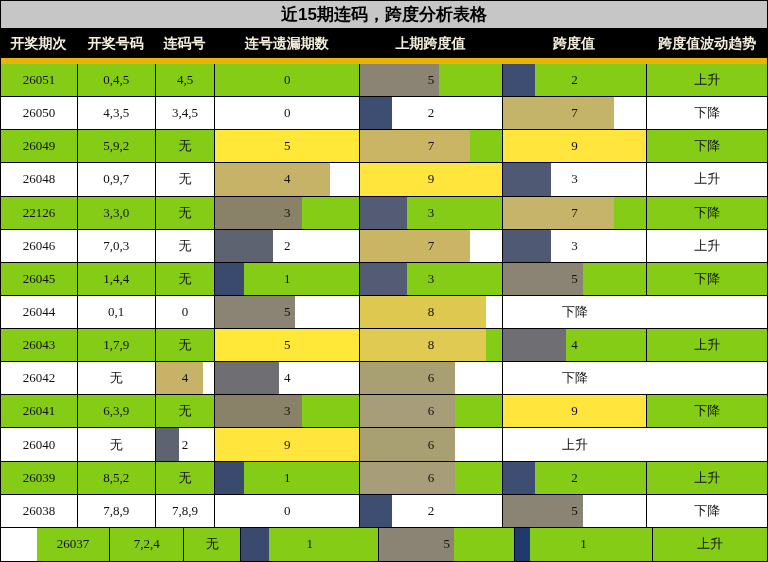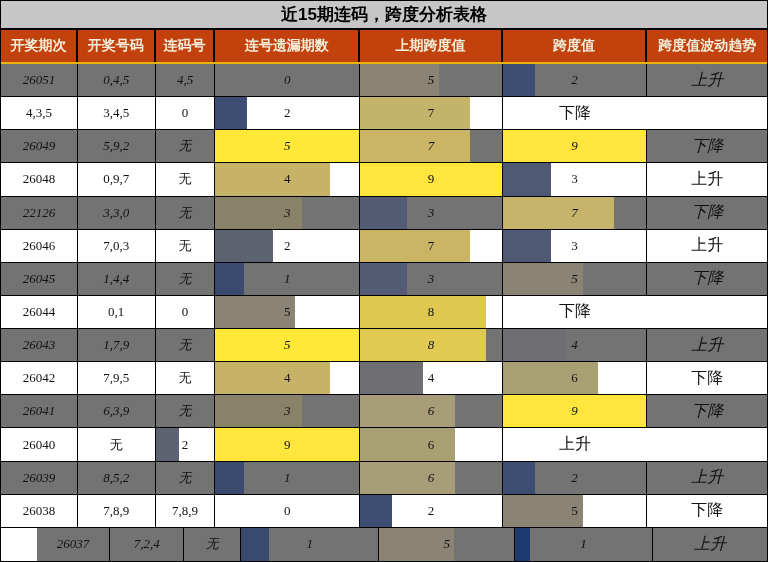--- a/index.html
+++ b/index.html
@@ -19,55 +19,55 @@
     background: #c6c6c6;
     border-bottom: 2px solid #000;
     display: flex; align-items: center; justify-content: center;
     font-family: "Liberation Sans", "DejaVu Sans", sans-serif;
     font-weight: bold; font-size: 17px; color: #000;
   }
   .header-row {
     flex: 0 0 34px;
     display: grid;
     grid-template-columns: 77fr 78fr 60fr 145fr 143fr 145fr 120fr;
-    background: #c2410c;
-    border-bottom: 2px solid #eab308;
+    background: #000000;
+    border-bottom: 6px solid #eab308;
   }
   .header-cell {
     display: flex; align-items: center; justify-content: center;
     color: #f4eedb;
     font-family: "Liberation Sans", "DejaVu Sans", sans-serif;
     font-weight: bold; font-size: 14px;
     border-right: 2px solid #000;
     overflow: hidden; white-space: nowrap;
   }
   .header-cell:last-child { border-right: none; }
   .body-rows { flex: 1 1 auto; display: grid; grid-auto-rows: 1fr; }
   .t-row {
     display: grid;
     grid-template-columns: 77fr 78fr 60fr 145fr 143fr 145fr 120fr;
     border-bottom: 1px solid #000;
   }
   .t-row:last-child { border-bottom: none; margin-left: 36px; }
-  .t-row.striped { background: #737373; font-style: italic; }
+  .t-row.striped { background: #84cc16; }
   .t-row.plain   { background: #ffffff; }
   .t-cell {
     position: relative;
     display: flex; align-items: center; justify-content: center;
     font-size: 13px; color: #111;
     border-right: 1px solid #000;
     overflow: hidden;
   }
   .t-cell:last-child { border-right: none; }
   .bar {
     position: absolute; left: 0; top: 0; bottom: 0;
     z-index: 0;
   }
   .cell-text { position: relative; z-index: 1; }
-  .trend-cell { font-size: 16px; }
+  .trend-cell { font-size: 13px; }
 </style>
 </head>
 <body>
 
 <div id="table-root">
   <div class="title-bar">近15期连码，跨度分析表格</div>
   <div class="header-row">
       <div class="header-cell">开奖期次</div>
       <div class="header-cell">开奖号码</div>
       <div class="header-cell">连码号</div>
@@ -97,20 +97,23 @@
         <div class="t-cell">
           <div class="bar" style="width: 22.2%; background: rgb(62, 78, 115);"></div>
           <span class="cell-text">2</span>
         </div>
         <div class="t-cell trend-cell">
           <span class="cell-text">上升</span>
         </div>
       </div>
       <div class="t-row plain">
         <div class="t-cell">
+          <span class="cell-text">26050</span>
+        </div>
+        <div class="t-cell">
           <span class="cell-text">4,3,5</span>
         </div>
         <div class="t-cell">
           <span class="cell-text">3,4,5</span>
         </div>
         <div class="t-cell">
           <span class="cell-text">0</span>
         </div>
         <div class="t-cell">
           <div class="bar" style="width: 22.2%; background: rgb(62, 78, 115);"></div>
@@ -298,23 +301,20 @@
           <div class="bar" style="width: 44.4%; background: rgb(110, 110, 115);"></div>
           <span class="cell-text">4</span>
         </div>
         <div class="t-cell trend-cell">
           <span class="cell-text">上升</span>
         </div>
       </div>
       <div class="t-row plain">
         <div class="t-cell">
           <span class="cell-text">26042</span>
-        </div>
-        <div class="t-cell">
-          <span class="cell-text">7,9,5</span>
         </div>
         <div class="t-cell">
           <span class="cell-text">无</span>
         </div>
         <div class="t-cell">
           <div class="bar" style="width: 80%; background: rgb(198, 179, 104);"></div>
           <span class="cell-text">4</span>
         </div>
         <div class="t-cell">
           <div class="bar" style="width: 44.4%; background: rgb(110, 110, 115);"></div>

